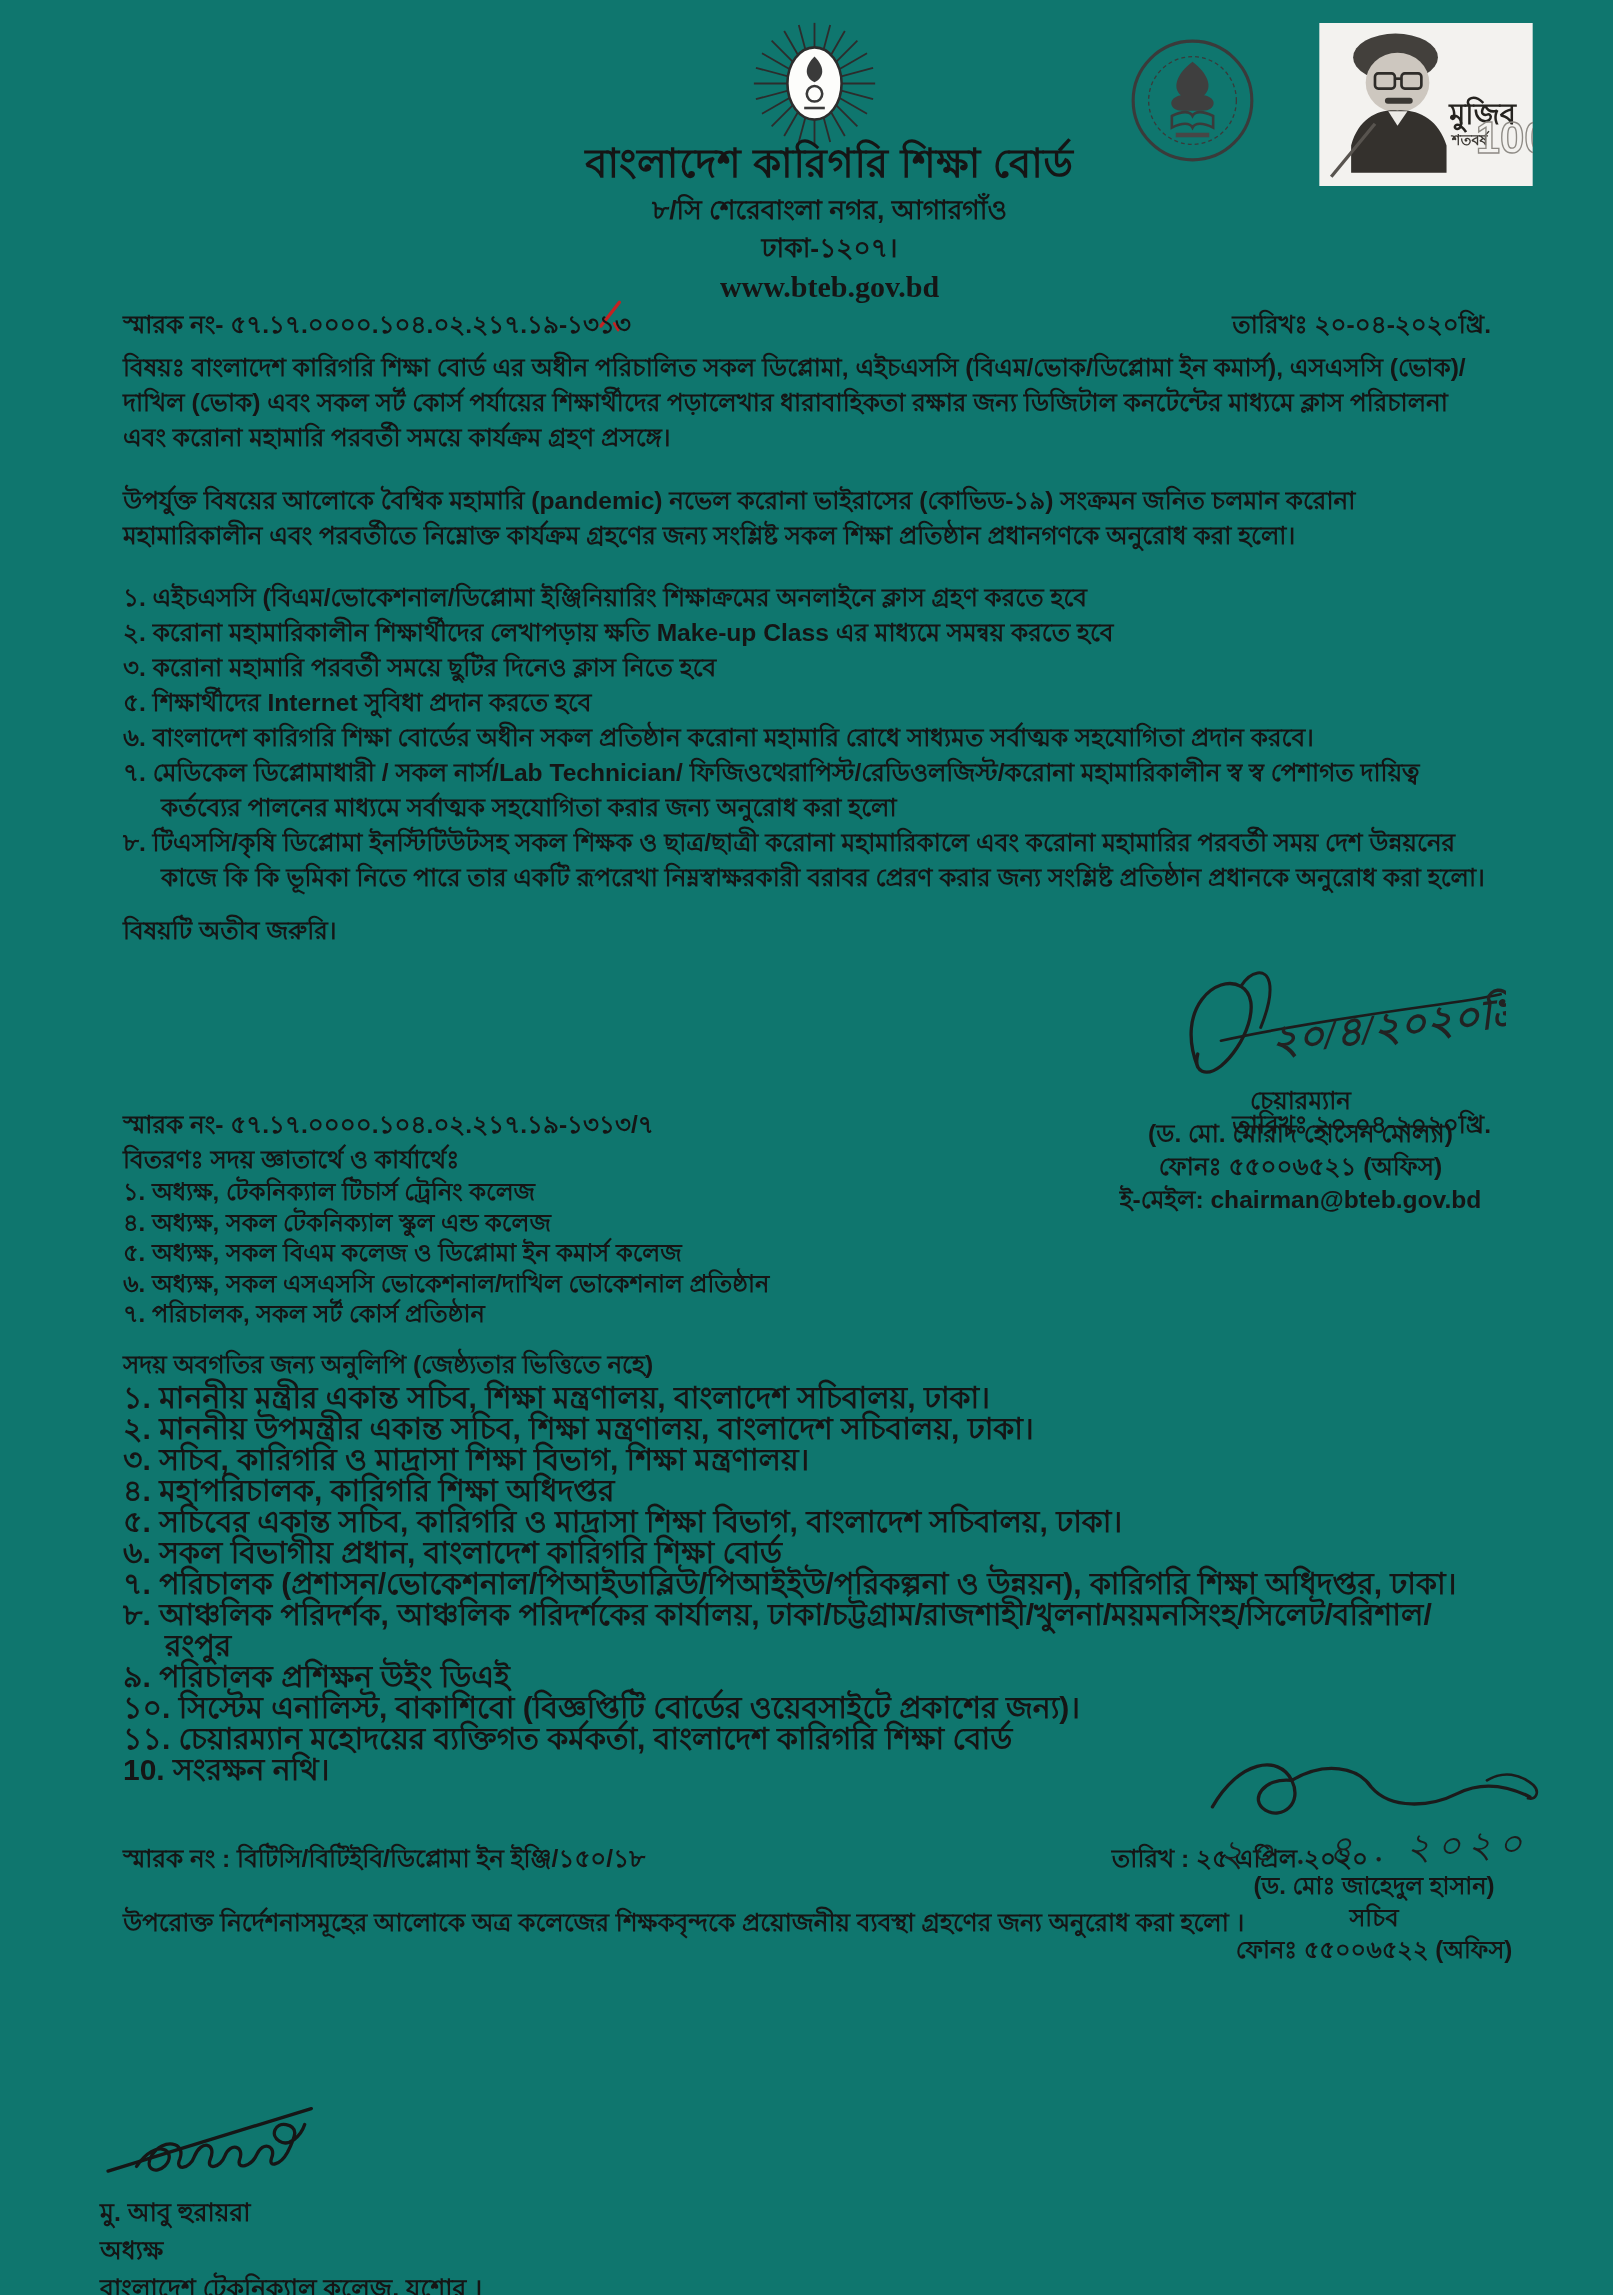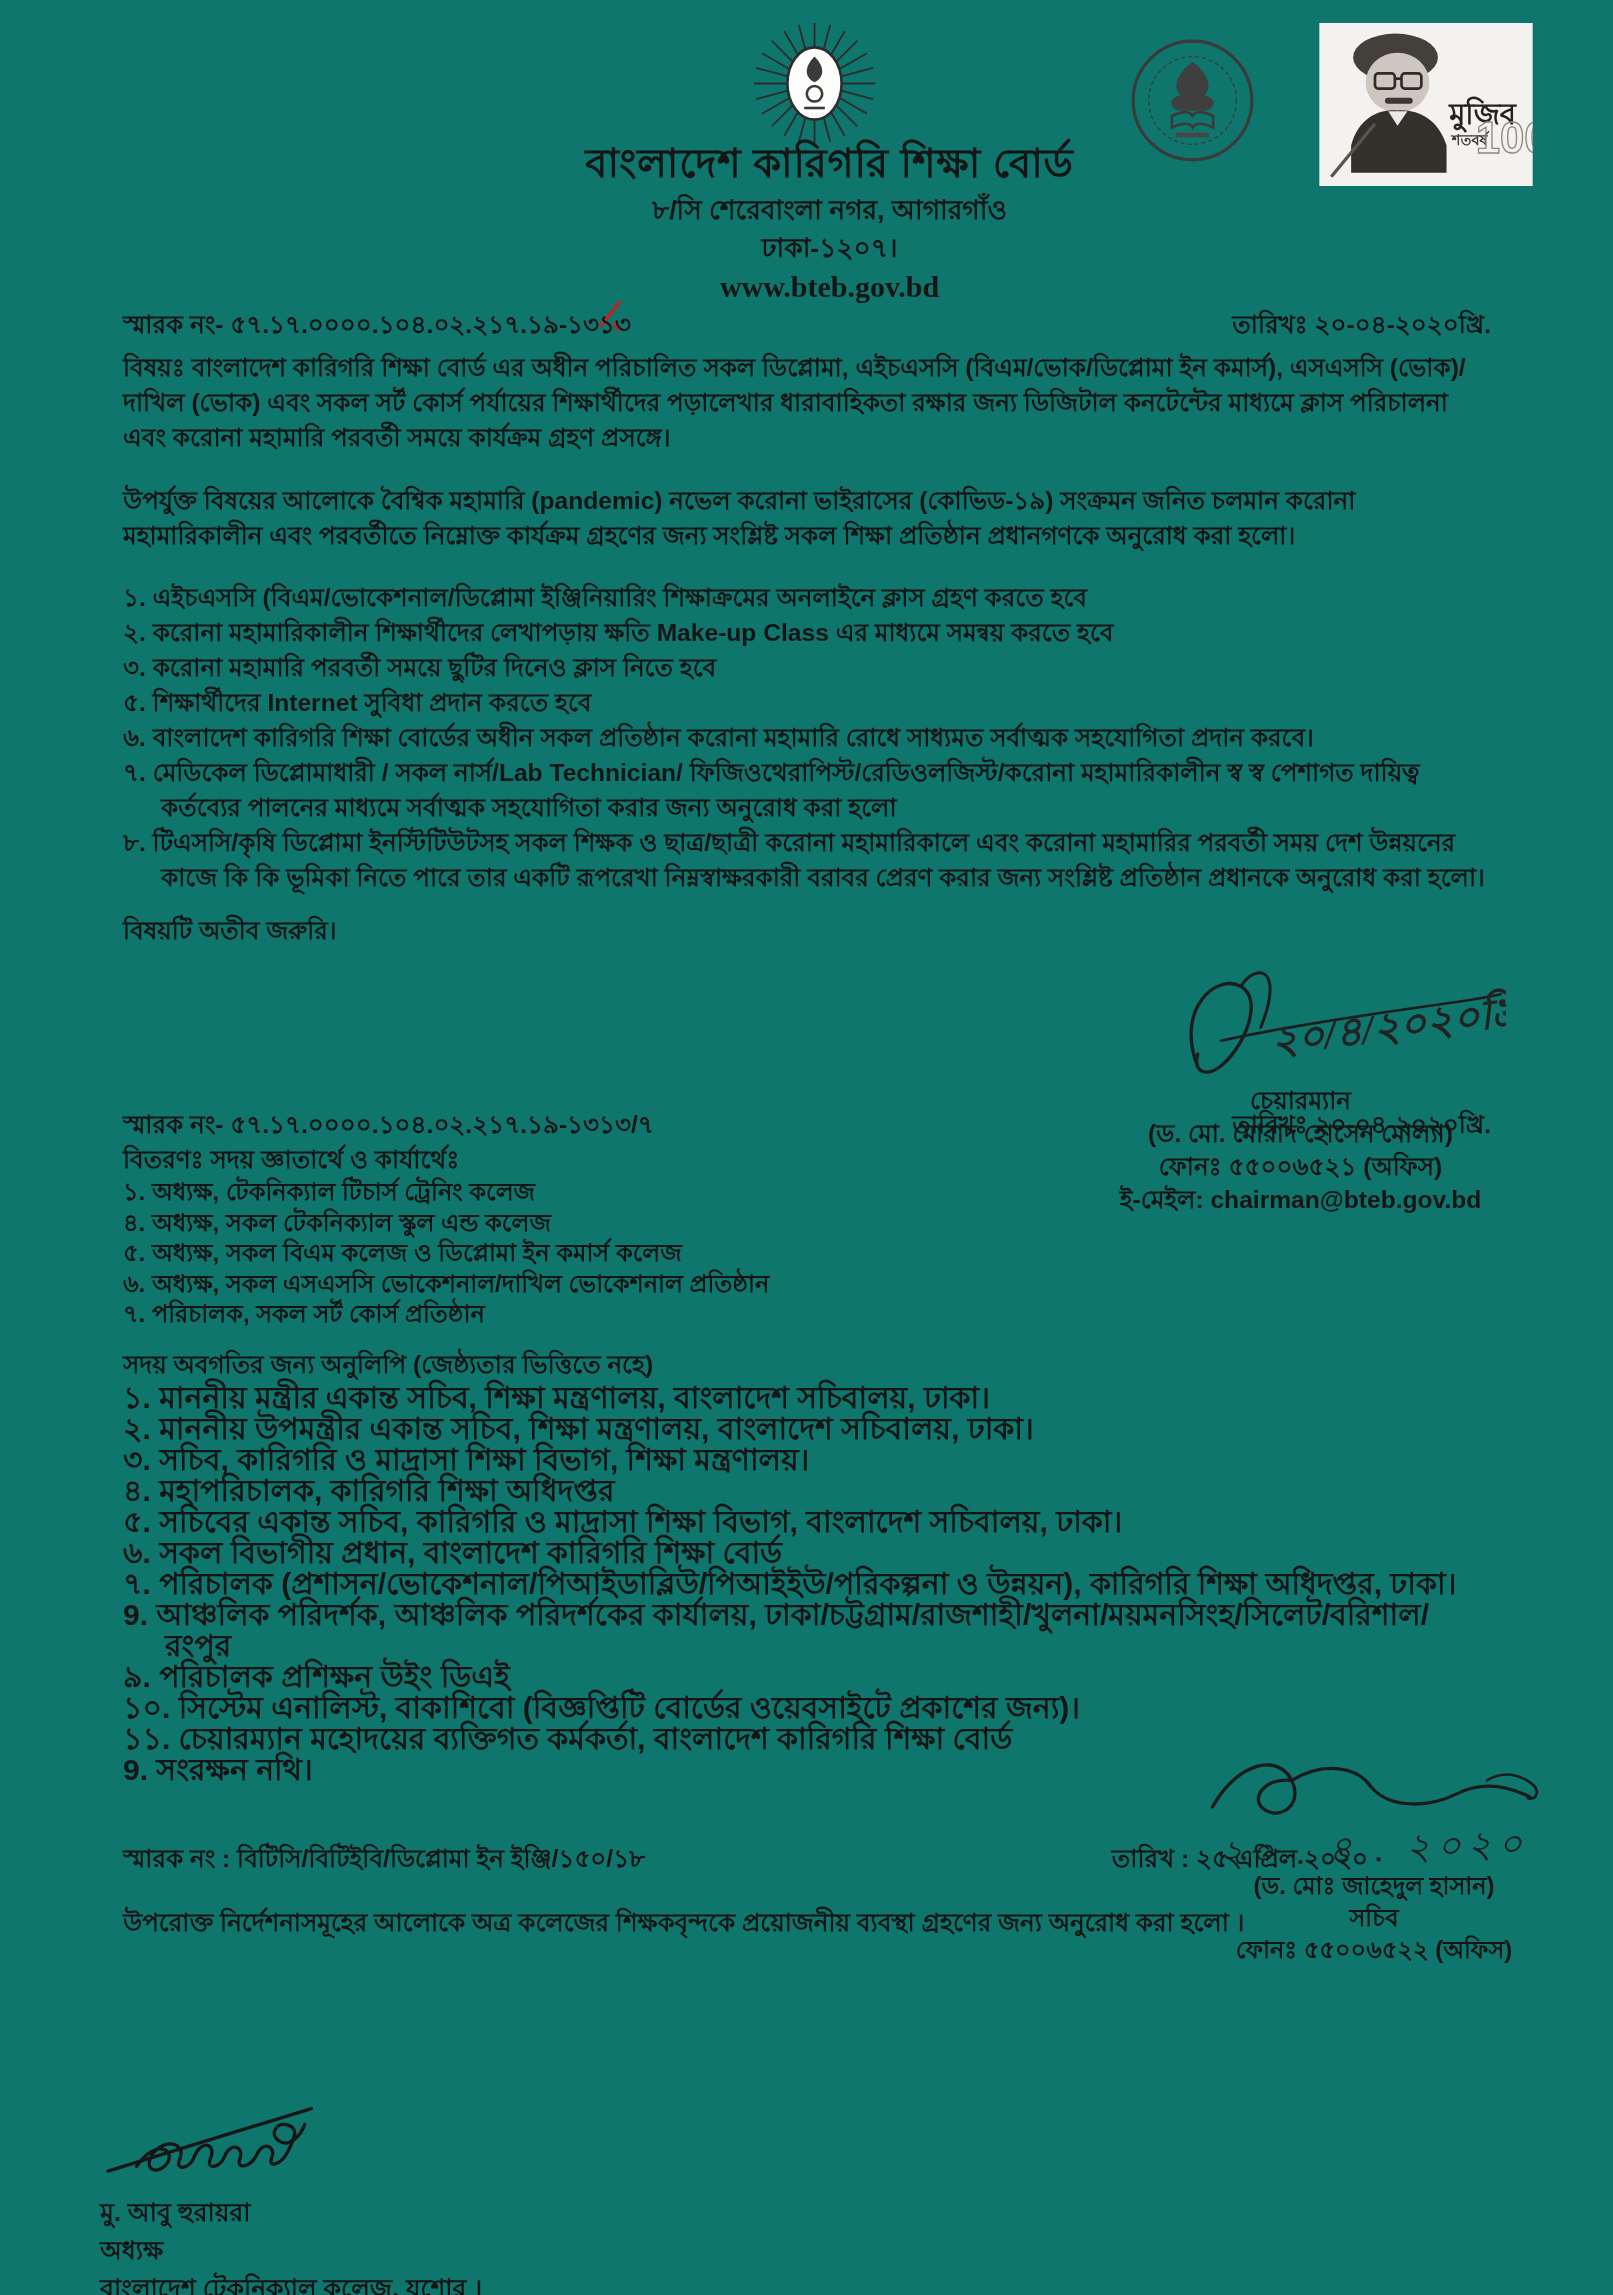--- a/index.html
+++ b/index.html
@@ -146,25 +146,25 @@
 
     <div class="cc-heading">সদয় অবগতির জন্য অনুলিপি (জেষ্ঠ্যতার ভিত্তিতে নহে)</div>
     <div class="cc-list">
         <div class="list-item">১. মাননীয় মন্ত্রীর একান্ত সচিব, শিক্ষা মন্ত্রণালয়, বাংলাদেশ সচিবালয়, ঢাকা।</div>
         <div class="list-item">২. মাননীয় উপমন্ত্রীর একান্ত সচিব, শিক্ষা মন্ত্রণালয়, বাংলাদেশ সচিবালয়, ঢাকা।</div>
         <div class="list-item">৩. সচিব, কারিগরি ও মাদ্রাসা শিক্ষা বিভাগ, শিক্ষা মন্ত্রণালয়।</div>
         <div class="list-item">৪. মহাপরিচালক, কারিগরি শিক্ষা অধিদপ্তর</div>
         <div class="list-item">৫. সচিবের একান্ত সচিব, কারিগরি ও মাদ্রাসা শিক্ষা বিভাগ, বাংলাদেশ সচিবালয়, ঢাকা।</div>
         <div class="list-item">৬. সকল বিভাগীয় প্রধান, বাংলাদেশ কারিগরি শিক্ষা বোর্ড</div>
         <div class="list-item">৭. পরিচালক (প্রশাসন/ভোকেশনাল/পিআইডাব্লিউ/পিআইইউ/পরিকল্পনা ও উন্নয়ন), কারিগরি শিক্ষা অধিদপ্তর, ঢাকা।</div>
-        <div class="list-item">9. আঞ্চলিক পরিদর্শক, আঞ্চলিক পরিদর্শকের কার্যালয়, ঢাকা/চট্টগ্রাম/রাজশাহী/খুলনা/ময়মনসিংহ/সিলেট/বরিশাল/রংপুর</div>
+        <div class="list-item">৮. আঞ্চলিক পরিদর্শক, আঞ্চলিক পরিদর্শকের কার্যালয়, ঢাকা/চট্টগ্রাম/রাজশাহী/খুলনা/ময়মনসিংহ/সিলেট/বরিশাল/রংপুর</div>
         <div class="list-item">৯. পরিচালক প্রশিক্ষন উইং ডিএই</div>
         <div class="list-item">১০. সিস্টেম এনালিস্ট, বাকাশিবো (বিজ্ঞপ্তিটি বোর্ডের ওয়েবসাইটে প্রকাশের জন্য)।</div>
         <div class="list-item">১১. চেয়ারম্যান মহোদয়ের ব্যক্তিগত কর্মকর্তা, বাংলাদেশ কারিগরি শিক্ষা বোর্ড</div>
-        <div class="list-item">9. সংরক্ষন নথি।</div>
+        <div class="list-item">10. সংরক্ষন নথি।</div>
       </div>
 
     <div class="memo-row memo3-row">
       <span>স্মারক নং : বিটিসি/বিটিইবি/ডিপ্লোমা ইন ইঞ্জি/১৫০/১৮</span>
       <span class="memo3-date">তারিখ : ২৫ এপ্রিল ২০২০</span>
     </div>
 
     <div class="closing">উপরোক্ত নির্দেশনাসমূহের আলোকে অত্র কলেজের শিক্ষকবৃন্দকে প্রয়োজনীয় ব্যবস্থা গ্রহণের জন্য অনুরোধ করা হলো ।</div>
   </div>
 

